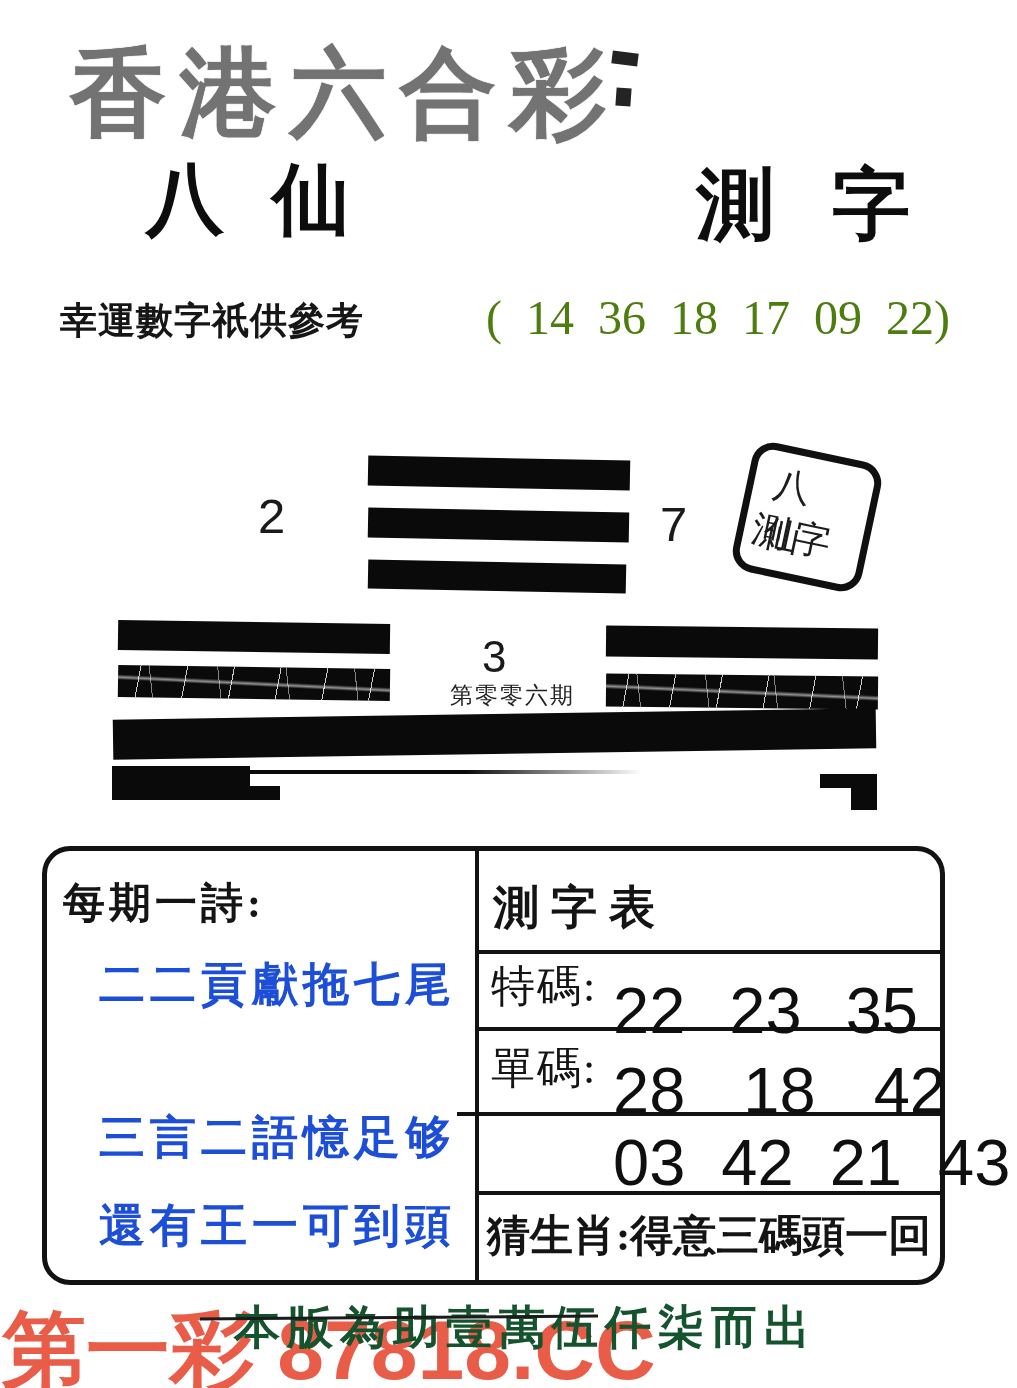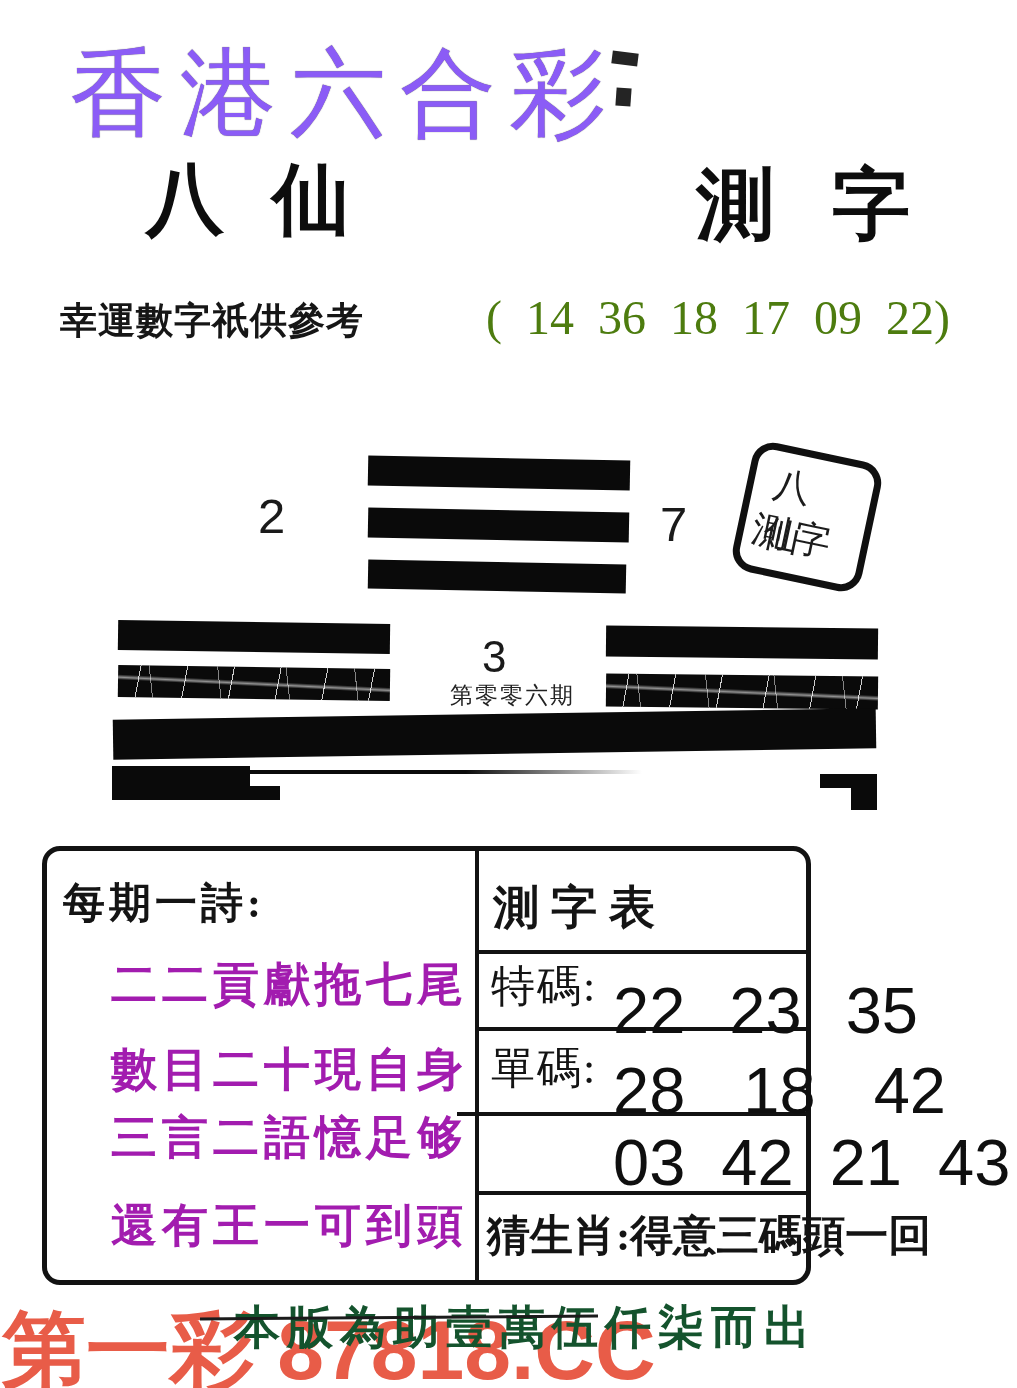--- a/index.html
+++ b/index.html
@@ -4,22 +4,22 @@
 <style>
   html,body{margin:0;padding:0;background:#c9c9c9;}
   #sheet{
     position:relative;width:1017px;height:1388px;margin:0 auto;
     background:#ffffff;overflow:hidden;
     font-family:"Liberation Serif", serif;color:#141414;
   }
   .abs{position:absolute;}
   
   .main-title{
-    left:70px;top:30px;font-size:96px;font-weight:400;letter-spacing:14px;
-    color:#8b5cf6;font-family:"Liberation Sans",sans-serif;
+    left:70px;top:30px;font-size:96px;font-weight:700;letter-spacing:14px;
+    color:#737373;font-family:"Liberation Sans",sans-serif;
     text-shadow:0 0 1px #555;
   }
   .crop-mark-a{left:612px;top:52px;width:26px;height:13px;background:#242424;transform:rotate(7deg);}
   .crop-mark-b{left:616px;top:88px;width:15px;height:18px;background:#242424;transform:rotate(4deg);}
   .sub-left{left:146px;top:148px;font-size:78px;font-weight:700;letter-spacing:48px;color:#0d0d0d;}
   .sub-right{left:696px;top:153px;font-size:78px;font-weight:700;letter-spacing:58px;color:#0d0d0d;}
   .lucky-label{left:60px;top:296px;font-size:37px;font-weight:600;letter-spacing:1px;color:#161616;}
   .lucky-numbers{left:486px;top:290px;font-size:48px;word-spacing:12px;white-space:pre;color:#4d7c0f;}
   
   .bar{background:#0a0a0a;}
@@ -51,27 +51,27 @@
   .issue{left:450px;top:680px;font-size:23px;letter-spacing:2px;font-family:"Liberation Sans",sans-serif;color:#222;}
   
   .stamp{
     left:741px;top:451px;width:132px;height:132px;
     border:7px solid #101010;border-radius:22px;transform:rotate(12deg);
     box-sizing:border-box;background:rgba(255,255,255,.85);
   }
   .stamp .l1{position:absolute;left:20px;top:8px;font-size:37px;letter-spacing:13px;color:#1c1c1c;}
   .stamp .l2{position:absolute;left:8px;top:56px;font-size:37px;letter-spacing:5px;color:#1c1c1c;}
   
-  .ftable{left:42px;top:846px;width:769px;height:439px;
-    border:5px solid #121212;border-radius:18px;box-sizing:border-box;}
+  .ftable{left:42px;top:846px;width:903px;height:439px;
+    border:5px solid #121212;border-radius:28px;box-sizing:border-box;}
   .vdiv{position:absolute;left:428px;top:0;bottom:0;width:4px;background:#121212;}
   .hline{position:absolute;height:4px;background:#121212;left:428px;right:0;}
   .h1{top:99px;} .h2{top:176px;} .h3{top:261px;left:410px;} .h4{top:340px;}
   .poem-title{position:absolute;left:16px;top:24px;font-size:42px;font-weight:700;letter-spacing:4px;}
-  .poem-line{position:absolute;left:64px;font-size:46px;font-weight:700;letter-spacing:5px;color:#a21caf;}
+  .poem-line{position:absolute;left:52px;font-size:46px;font-weight:700;letter-spacing:5px;color:#1d4ed8;}
   .pl0{top:103px;} .pl1{top:188px;} .pl2{top:256px;} .pl3{top:344px;}
   .rt-header{position:absolute;left:446px;top:26px;font-size:46px;font-weight:600;letter-spacing:12px;}
   .row-label{position:absolute;font-size:44px;font-weight:400;letter-spacing:2px;}
   .row-nums{position:absolute;font-size:65px;font-family:"Liberation Sans",sans-serif;color:#0f0f0f;white-space:pre;}
   .r1l{left:444px;top:106px;} .r1n{left:566px;top:122px;word-spacing:26px;}
   .r2l{left:444px;top:188px;} .r2n{left:566px;top:202px;word-spacing:40px;}
   .r3n{left:566px;top:274px;word-spacing:18px;}
   .r4{position:absolute;left:440px;top:356px;font-size:43px;font-weight:700;white-space:nowrap;}
   
   .wm{left:2px;top:1294px;font-size:84px;font-weight:800;color:#e85c48;
@@ -120,21 +120,20 @@
 
   <div class="abs ftable">
     <div class="vdiv"></div>
     <div class="hline h1"></div>
     <div class="hline h2"></div>
     <div class="hline h3"></div>
     <div class="hline h4"></div>
 
     <div class="poem-title">每期一詩:</div>
     <div class="poem-line pl0">二二貢獻拖七尾</div>
-    <div class="poem-line pl1">數目二十現自身</div>
     <div class="poem-line pl2">三言二語憶足够</div>
     <div class="poem-line pl3">還有王一可到頭</div>
 
     <div class="rt-header">測字表</div>
     <div class="row-label r1l">特碼:</div>
     <div class="row-nums r1n">22 23 35</div>
     <div class="row-label r2l">單碼:</div>
     <div class="row-nums r2n">28 18 42</div>
     <div class="row-nums r3n">03 42 21 43</div>
     <div class="r4">

